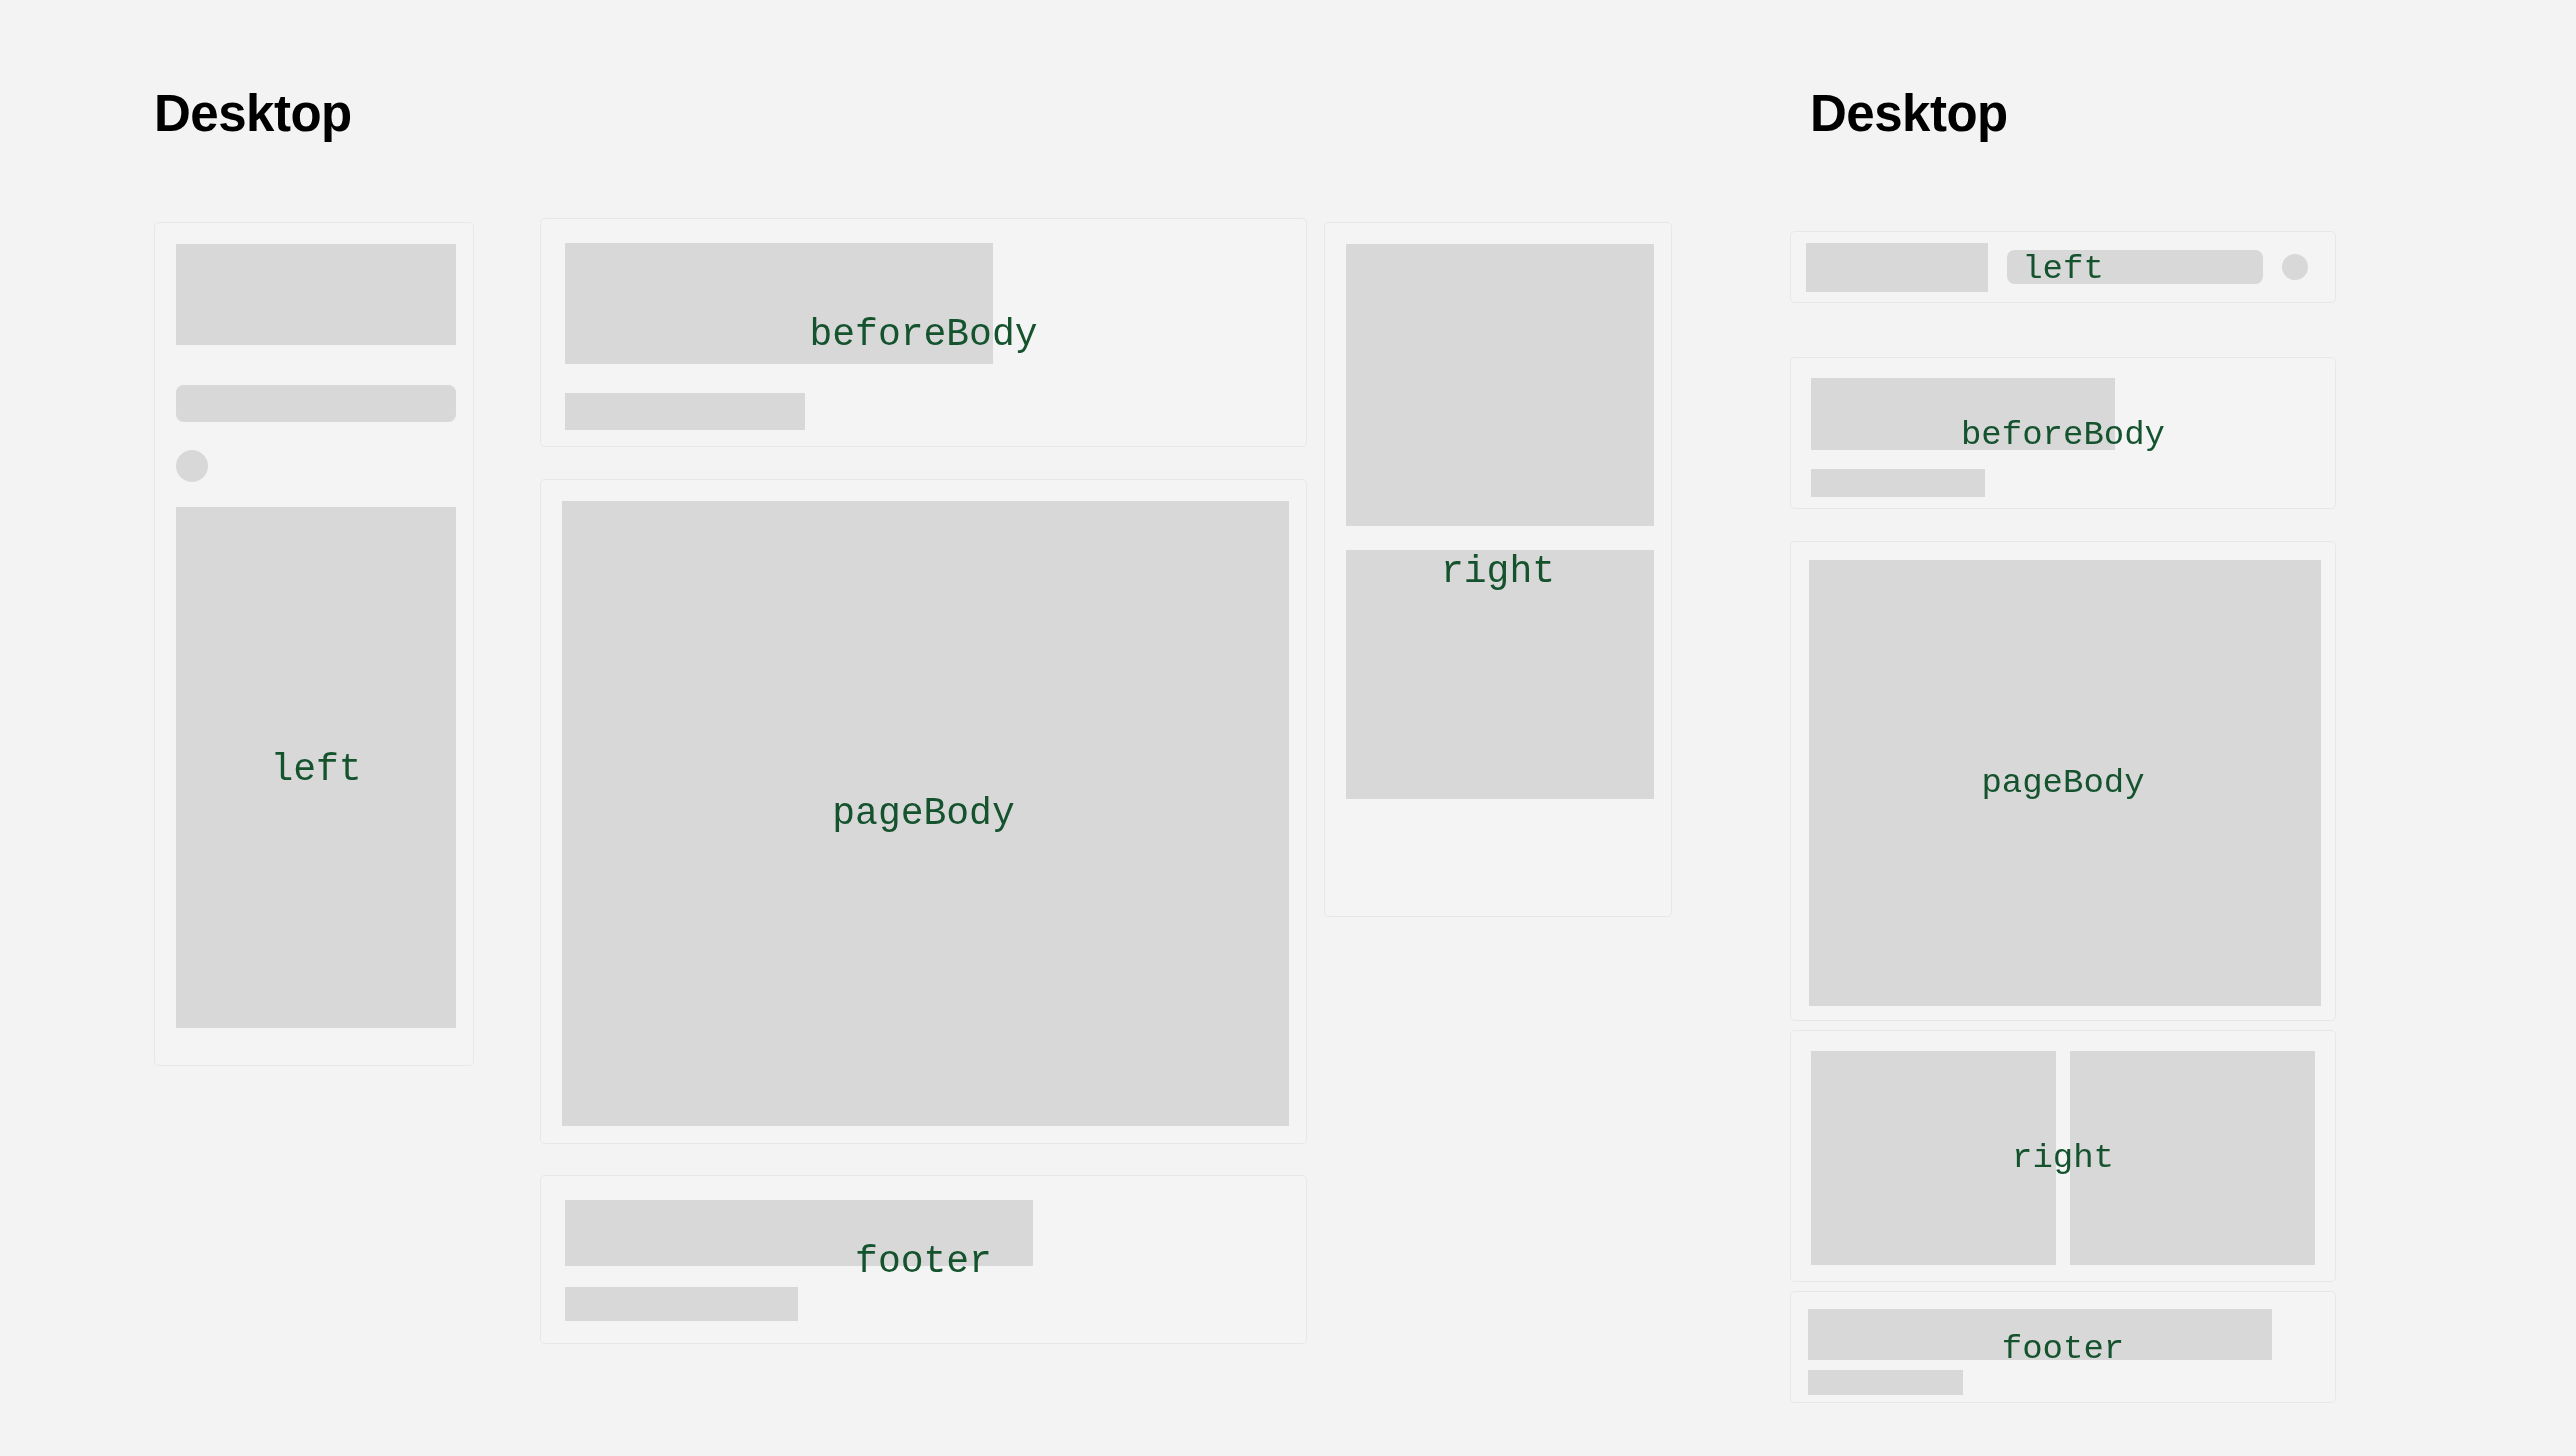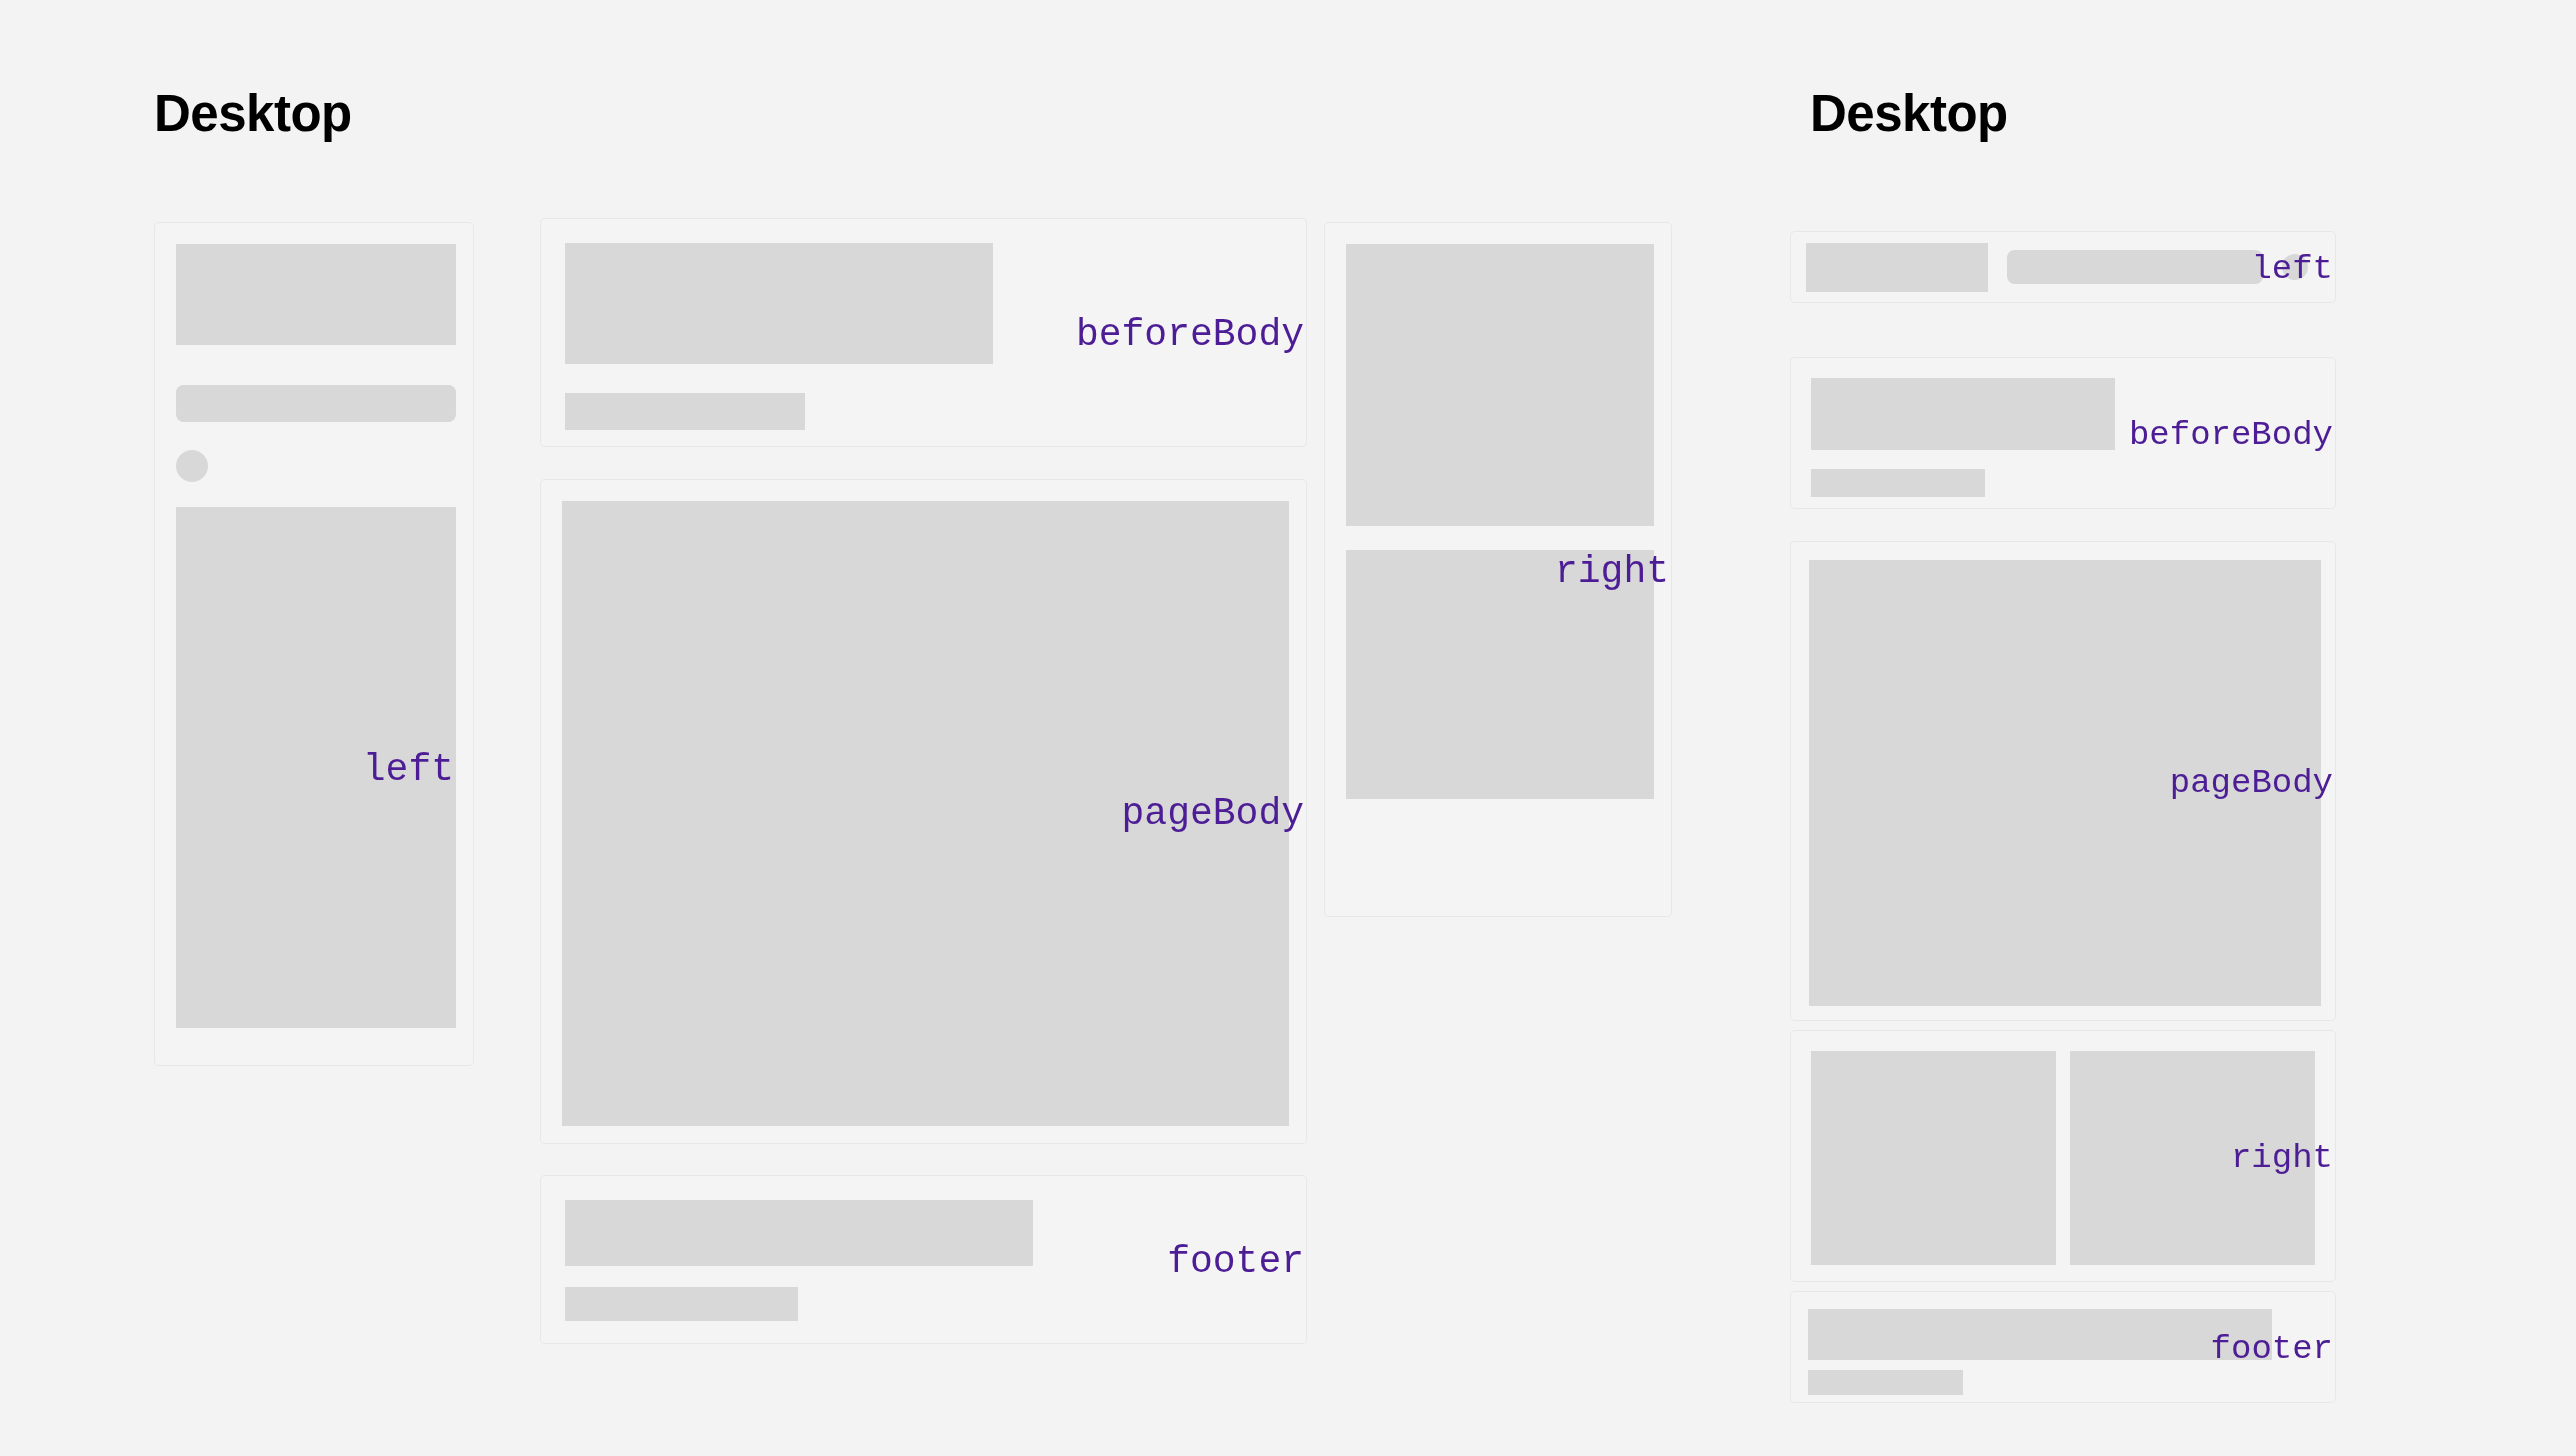--- a/index.html
+++ b/index.html
@@ -49,25 +49,25 @@
   .sk-bar   { border-radius: 7.5px; }
   .sk-dot   { border-radius: 50%; }
 
   
   .region-label {
     position: absolute;
     left: 0;
     right: 0;
     top: 50%;
     transform: translateY(-50%);
-    text-align: right;
+    text-align: center;
     font-family: "Liberation Mono", "DejaVu Sans Mono", monospace;
     font-size: 38px;
     line-height: 1;
-    color: #4c1d95;
+    color: #14532d;
     pointer-events: none;
     white-space: nowrap;
   }
   .region-label.sm { font-size: 34px; }
 
   
 
   
   #d-left-card {
     left: 146px; top: 214px; width: 320px; height: 844px;

